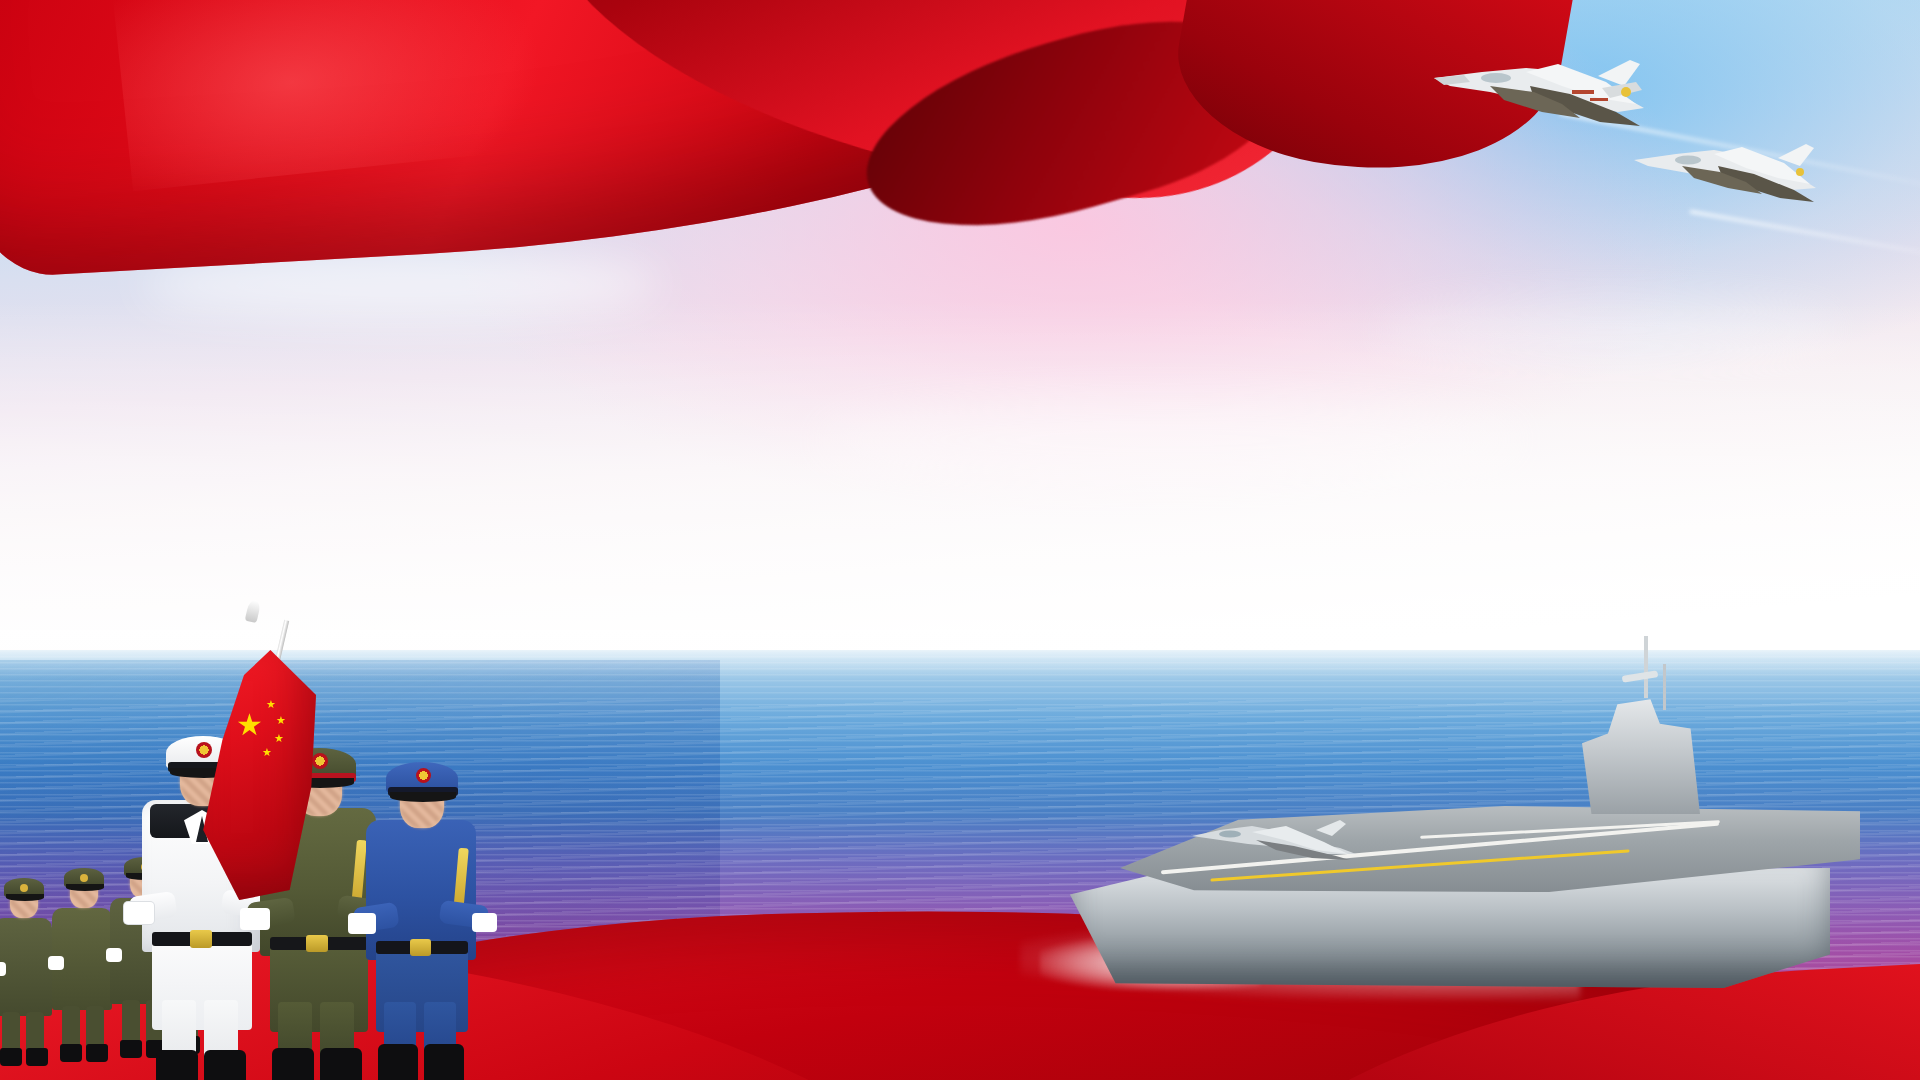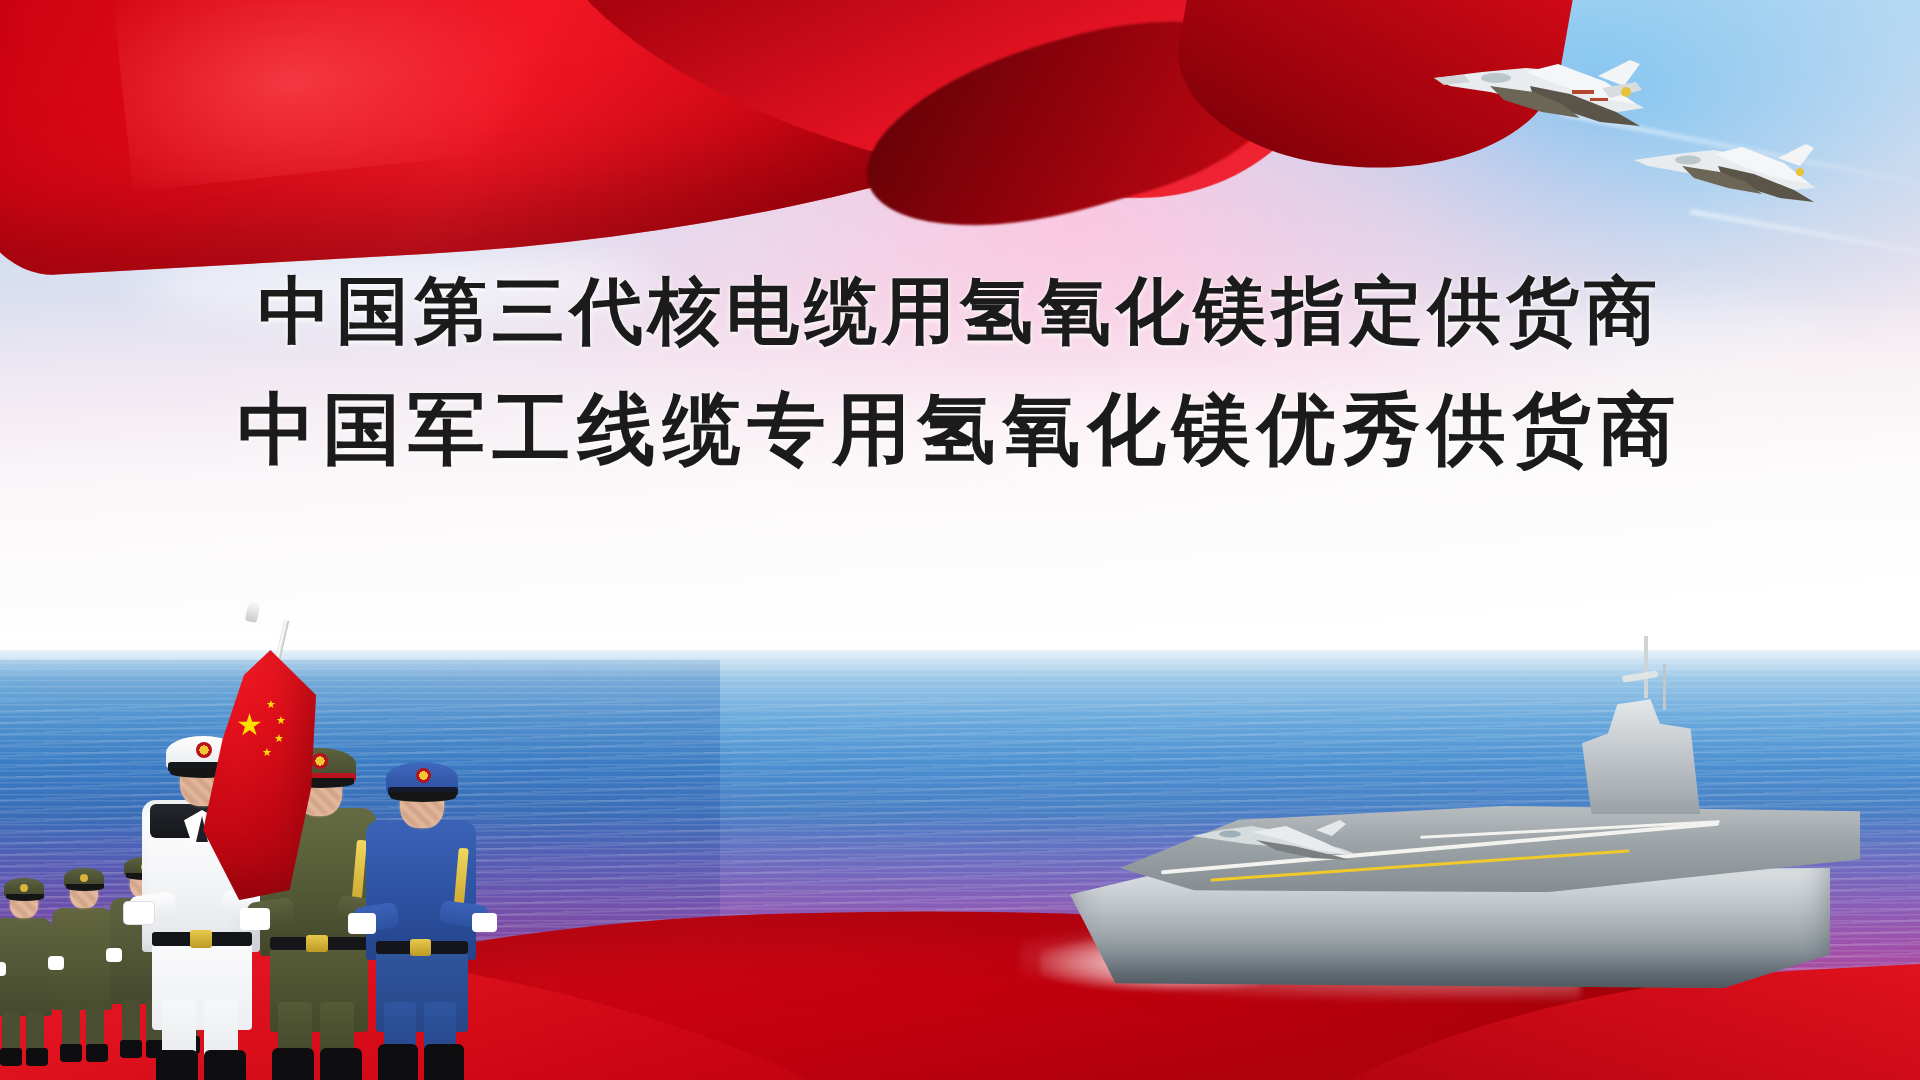--- a/index.html
+++ b/index.html
@@ -280,24 +280,20 @@
   <svg class="jet" style="left:1630px;top:128px;width:190px;height:80px;" viewBox="0 0 190 80">
     <polygon points="4,32 46,26 84,22 106,26 132,38 170,50 186,60 162,62 130,56 104,52 84,50 52,44 18,38" fill="#e9ecee"></polygon>
     <polygon points="84,26 112,19 154,35 180,56 148,50 116,40" fill="#f4f6f7"></polygon>
     <polygon points="88,38 124,46 164,62 184,74 150,70 112,58 92,48" fill="#5a5548"></polygon>
     <polygon points="52,38 90,44 116,54 132,66 98,60 64,50" fill="#6c6656"></polygon>
     <polygon points="148,30 176,16 184,20 170,38" fill="#f2f4f5"></polygon>
     <ellipse cx="58" cy="32" rx="13" ry="4.5" fill="#b9c6cc"></ellipse>
     <circle cx="170" cy="44" r="4" fill="#e8c23a"></circle>
   </svg>
 
-  <div class="headline">
-    <span class="hl-line l1">中国第三代核电缆用氢氧化镁指定供货商</span>
-    <span class="hl-line l2">中国军工线缆专用氢氧化镁优秀供货商</span>
-  </div>
 
   <div class="sea"></div>
   <div class="sea-left-blue"></div>
   <div class="sea-ripples"></div>
   <div class="sea-ripples2"></div>
   <div class="horizon-glow"></div>
 
   <div class="carrier">
     <div class="wake"></div>
     <div class="bowwave"></div>

